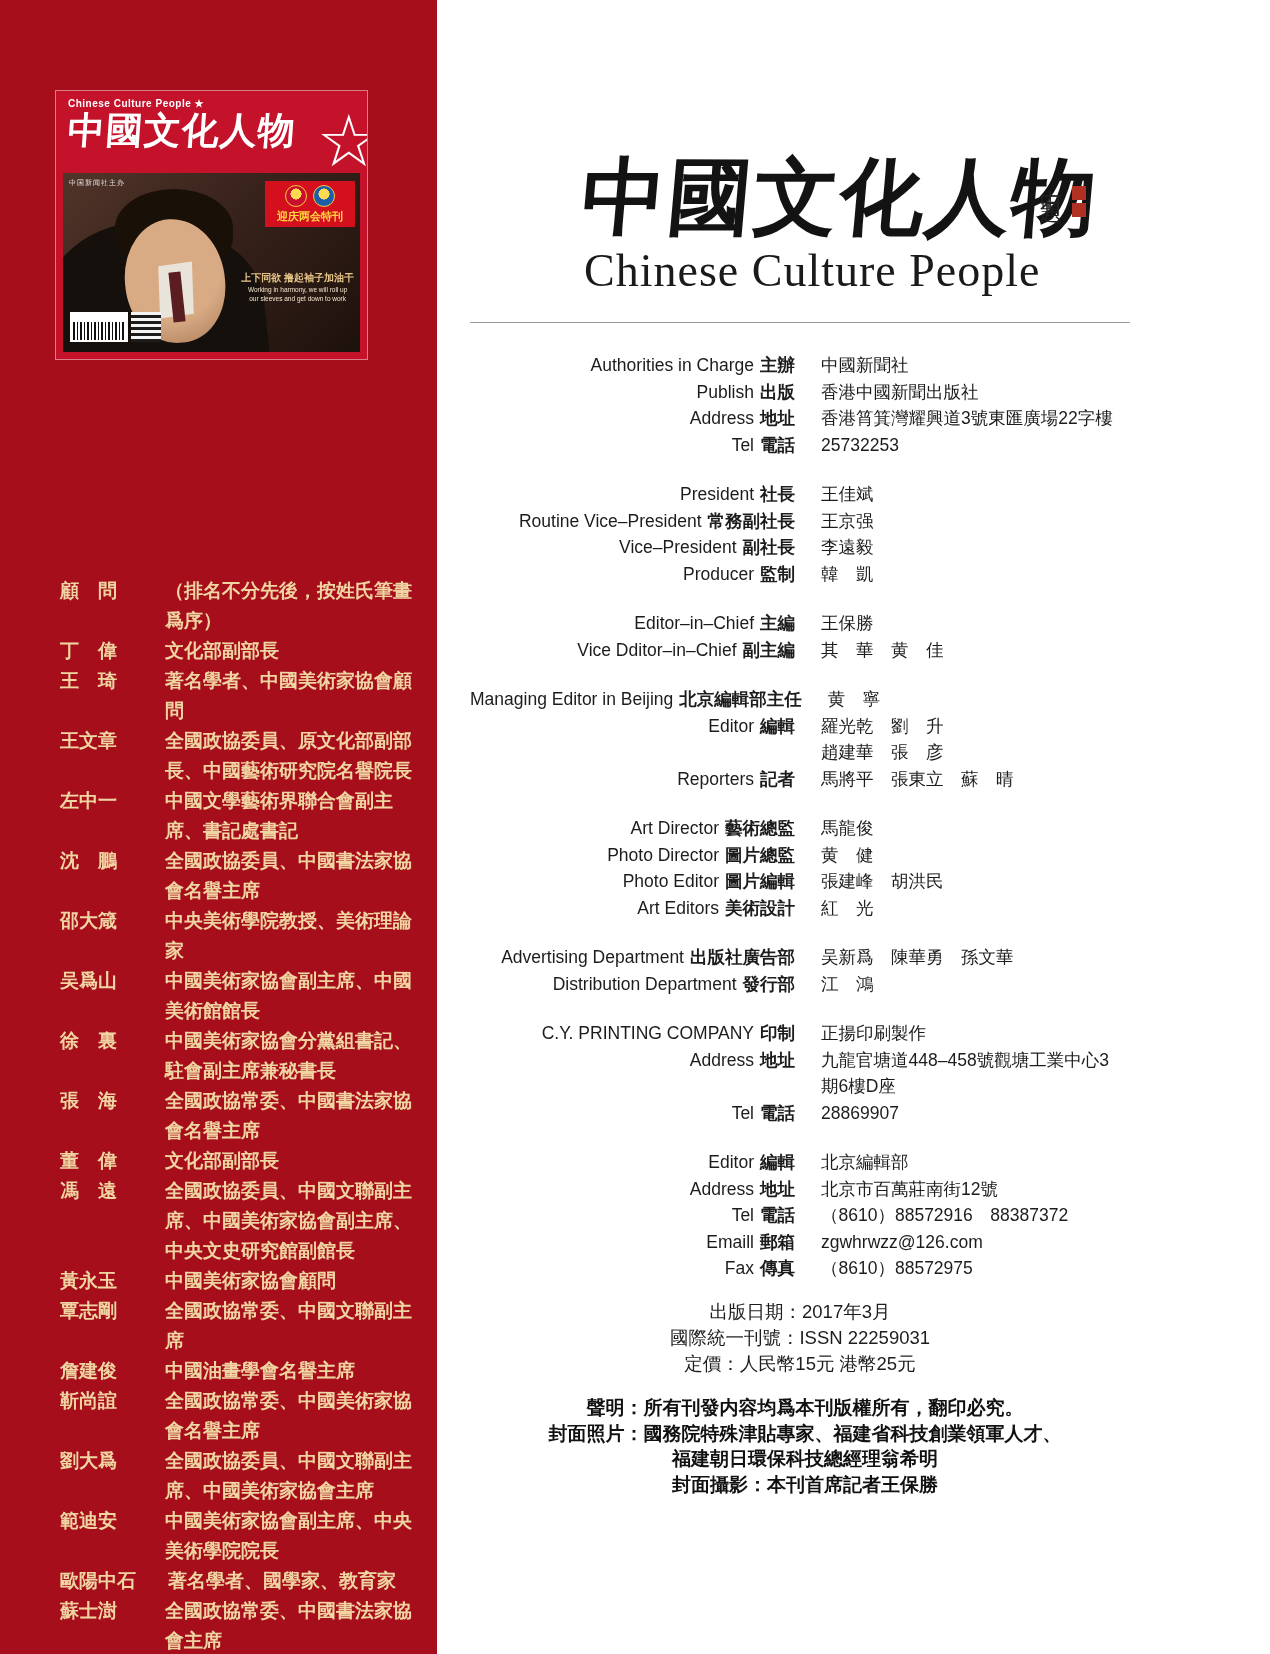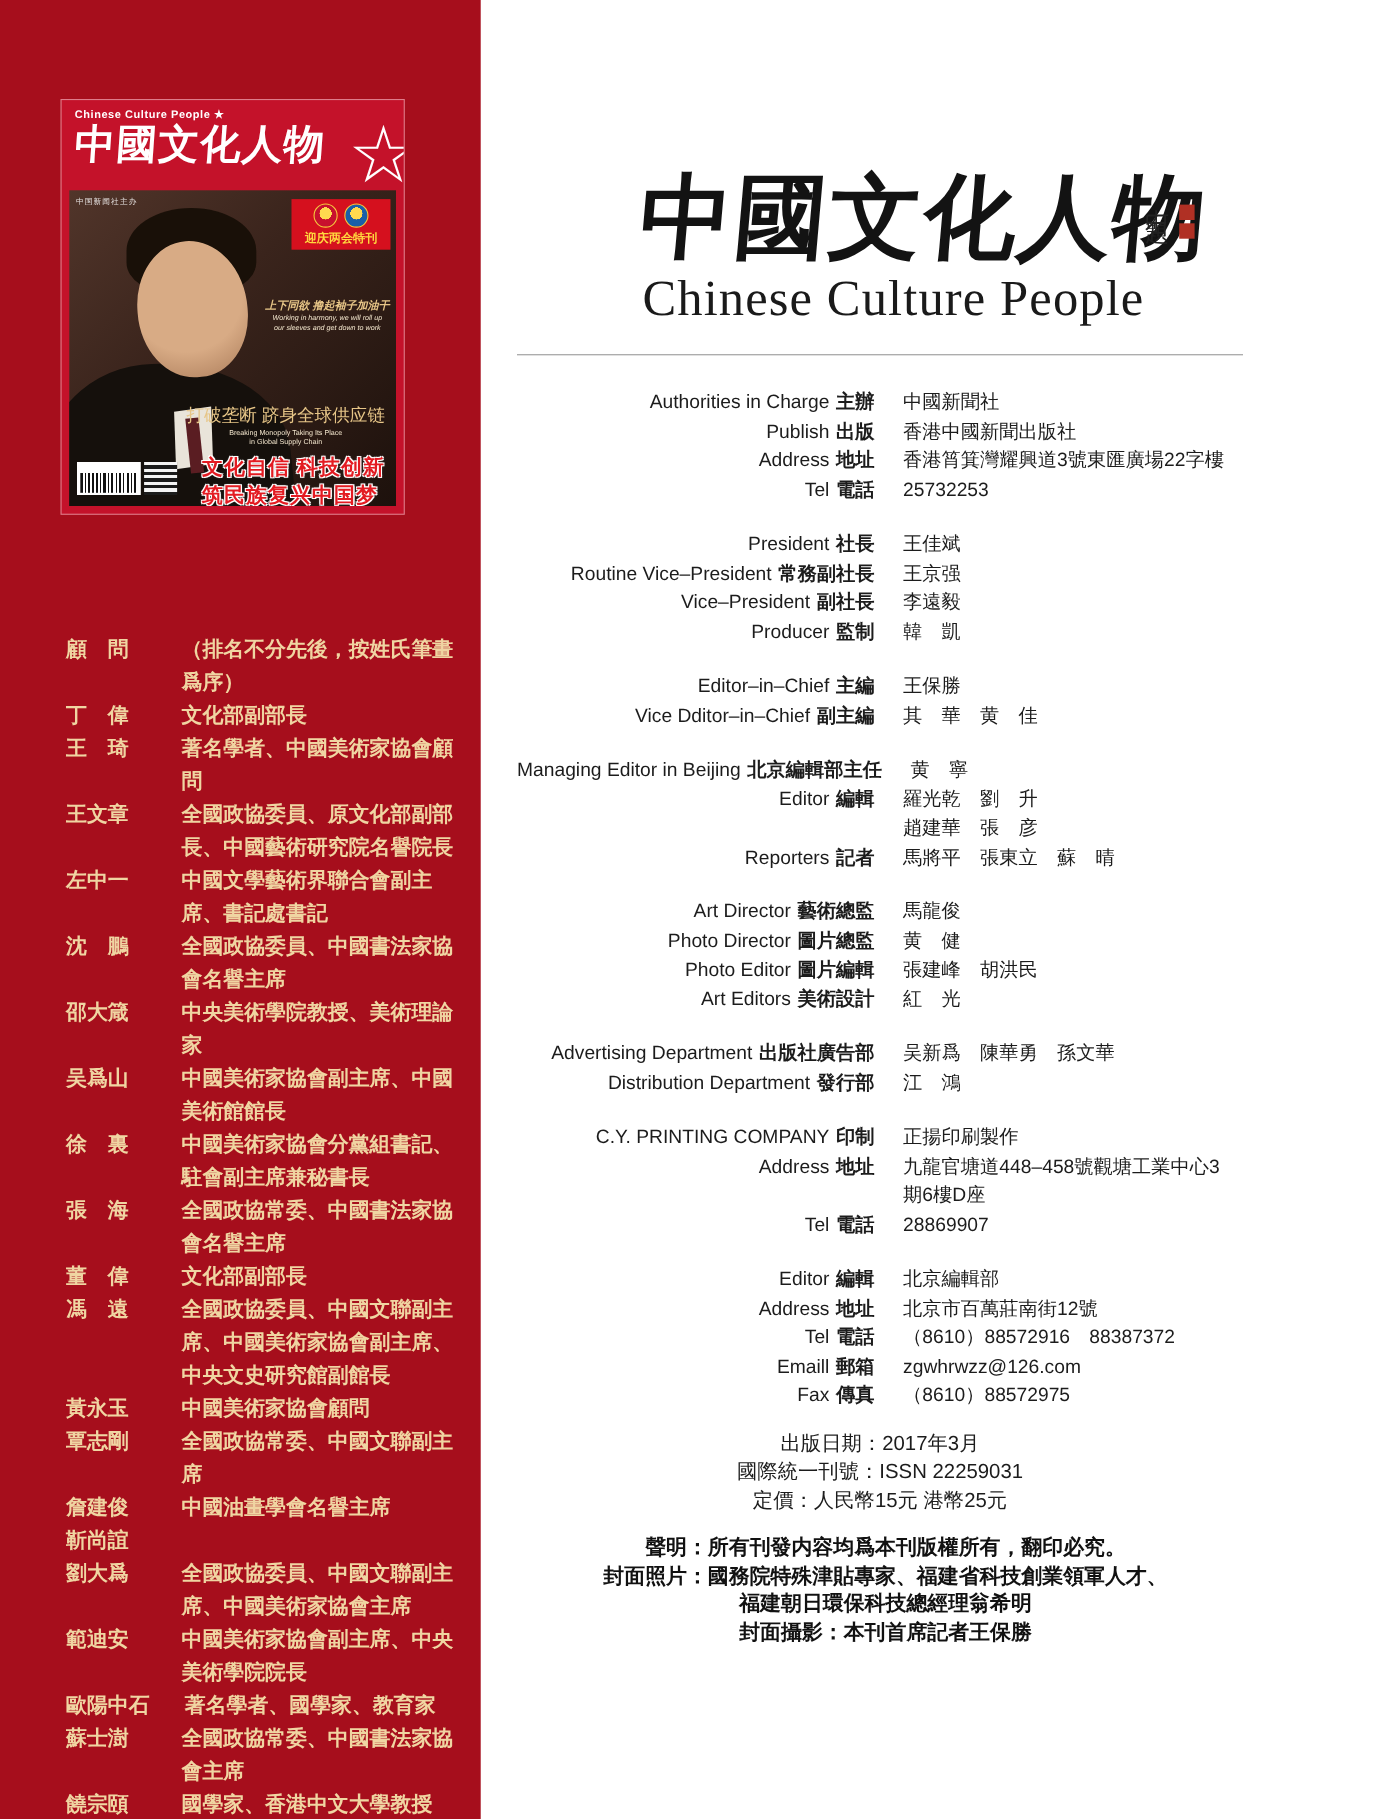--- a/index.html
+++ b/index.html
@@ -3,37 +3,37 @@
 <meta charset="utf-8">
 <style>
   html,body{margin:0;padding:0;}
   body{
     width:1270px;height:1654px;position:relative;background:#ffffff;
     font-family:"Liberation Sans",sans-serif;overflow:hidden;
   }
   
   .sidebar{position:absolute;left:0;top:0;width:437px;height:1654px;background:#a60e1c;}
   
-  .cover{position:absolute;left:55px;top:90px;width:313px;height:378px;background:#c4122a;
+  .cover{position:absolute;left:55px;top:90px;width:313px;height:270px;background:#c4122a;
          border:1px solid rgba(255,255,255,.45);box-sizing:border-box;overflow:hidden;}
   .cover-banner{position:relative;height:80px;overflow:hidden;padding:7px 10px 0 12px;box-sizing:border-box;}
   .cover-tagline{color:#ffffff;font-size:10px;letter-spacing:.5px;font-weight:bold;}
   .cover-masthead{color:#ffffff;font-size:37px;font-weight:bold;font-family:"DejaVu Serif",serif;
                   letter-spacing:1px;line-height:42px;transform:skewX(-4deg);white-space:nowrap;}
   .cover-star{position:absolute;right:-14px;top:14px;font-size:72px;color:#ffffff;line-height:72px;}
   .cover-photo{position:absolute;left:7px;right:7px;top:82px;bottom:7px;
                background:linear-gradient(135deg,#51352a 0%,#3a241c 40%,#1d110c 100%);overflow:hidden;}
   .pub-note{position:absolute;left:6px;top:5px;color:rgba(255,255,255,.85);font-size:7px;letter-spacing:1px;}
   .badge{position:absolute;right:5px;top:8px;width:90px;background:#d5101e;padding:4px 0 3px;text-align:center;}
   .badge-emblems{display:flex;justify-content:center;gap:6px;margin-bottom:2px;}
   .emblem{width:22px;height:22px;border-radius:50%;}
   .emblem.npc{background:radial-gradient(circle at 50% 40%,#ffd94f 0 35%,#c8102e 36% 100%);border:1px solid #f3c93d;box-sizing:border-box;}
   .emblem.cppcc{background:radial-gradient(circle at 50% 40%,#ffd94f 0 35%,#1a5fa8 36% 100%);border:1px solid #f3c93d;box-sizing:border-box;}
   .badge-label{color:#ffd83e;font-size:11px;font-weight:bold;white-space:nowrap;}
-  .headline1{position:absolute;right:6px;top:98px;text-align:center;font-style:italic;}
+  .headline1{position:absolute;right:6px;top:98px;text-align:center;}
   .headline1 .zh{color:#e6c587;font-size:10px;font-weight:bold;white-space:nowrap;}
   .headline1 .en{color:#f3e6cd;font-size:6.5px;line-height:9px;}
   .headline2{position:absolute;right:10px;top:195px;text-align:center;}
   .headline2 .zh{color:#e6c587;font-size:16px;font-weight:normal;white-space:nowrap;}
   .headline2 .en{color:#f3e6cd;font-size:6.5px;line-height:9px;}
   .slogan{position:absolute;right:10px;top:240px;text-align:left;white-space:nowrap;}
   .slogan .line{color:#e31b22;font-size:19px;font-weight:bold;letter-spacing:1px;line-height:25px;
                 text-shadow:0 0 2px #ffffff,1px 1px 0 #ffffff,-1px -1px 0 #ffffff,1px -1px 0 #ffffff,-1px 1px 0 #ffffff;}
   .person{position:absolute;left:0;top:0;width:100%;height:100%;}
   .hair{position:absolute;left:52px;top:16px;width:118px;height:78px;background:#191008;
@@ -187,20 +187,21 @@
       <div class="advisor-row">
         <div class="advisor-name">覃志剛</div>
         <div class="advisor-title">全國政協常委、中國文聯副主席</div>
       </div>
       <div class="advisor-row">
         <div class="advisor-name">詹建俊</div>
         <div class="advisor-title">中國油畫學會名譽主席</div>
       </div>
       <div class="advisor-row">
         <div class="advisor-name">靳尚誼</div>
+        <div class="advisor-title">全國政協常委、中國美術家協會名譽主席</div>
       </div>
       <div class="advisor-row">
         <div class="advisor-name">劉大爲</div>
         <div class="advisor-title">全國政協委員、中國文聯副主席、中國美術家協會主席</div>
       </div>
       <div class="advisor-row">
         <div class="advisor-name">範迪安</div>
         <div class="advisor-title">中國美術家協會副主席、中央美術學院院長</div>
       </div>
       <div class="advisor-row">

